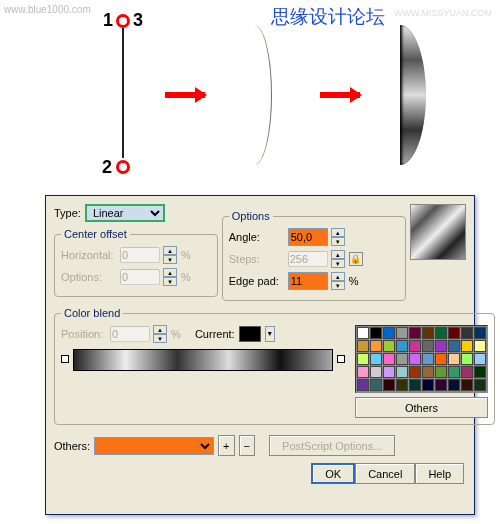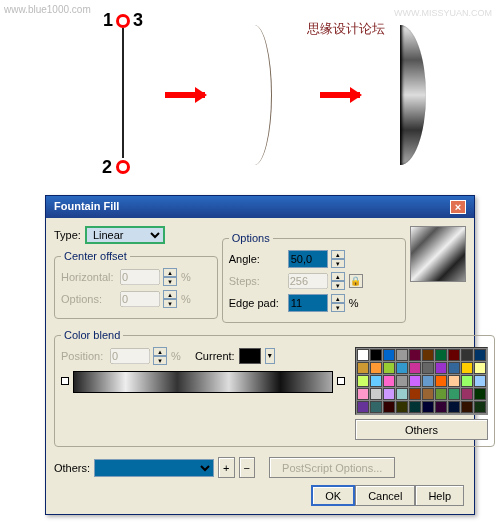--- a/index.html
+++ b/index.html
@@ -13,21 +13,21 @@
 .curve{position:absolute;width:22px;height:140px;border-right:1px solid #765;border-radius:0 80% 80% 0/0 50% 50% 0}
 .lens{position:absolute;width:26px;height:140px;background:linear-gradient(180deg,#eee,#555,#ddd,#333,#aaa);border-radius:0 100% 100% 0/0 50% 50% 0;box-shadow:inset 2px 0 3px #000}
 .wm{position:absolute;color:#bbb;font-family:Arial}
 .dialog{position:absolute;left:45px;top:195px;width:430px;height:320px;background:#ece9d8;border:1px solid #0a246a;box-shadow:2px 2px 4px rgba(0,0,0,.3)}
 .tbar{height:22px;background:linear-gradient(#2a6ac1,#1c3f8b);color:#fff;padding:4px 8px;font-weight:bold}
 .close{float:right;width:16px;height:14px;background:#e07050;border:1px solid #fff;text-align:center;line-height:12px;color:#fff}
 .body{padding:8px;position:relative;height:296px}
 .row{display:flex;align-items:center;margin-bottom:4px;gap:4px}
 .lbl{color:#000}
 .dim{color:#aca899}
-select,input[type=text]{border:1px solid #7f9db9;height:18px;padding:0 2px;background:#0369a1}
+select,input[type=text]{border:1px solid #7f9db9;height:18px;padding:0 2px;background:#f97316}
 .spin{width:40px}
 .sp{display:inline-flex;flex-direction:column;margin-left:-1px}
 .sp span{width:14px;height:9px;border:1px solid #7f9db9;background:#ece9d8;font-size:7px;text-align:center;line-height:7px}
 fieldset{border:1px solid #aca899;border-radius:4px;padding:6px;margin-top:6px}
 legend{color:#0a246a;padding:0 3px}
 .preview{width:56px;height:56px;background:linear-gradient(135deg,#f5f5f5,#555,#eee,#222,#999);border:1px solid #888}
 .swatch{width:22px;height:16px;background:#000;border:1px solid #555}
 .dd{width:10px;height:16px;border:1px solid #7f9db9;background:#ece9d8;text-align:center;line-height:14px;font-size:8px}
 .grad{height:22px;width:260px;background:linear-gradient(90deg,#222,#eee,#333,#ddd,#111,#aaa);border:1px solid #000}
 .marker{width:8px;height:8px;background:#fff;border:1px solid #000;position:relative;top:-1px}
@@ -36,41 +36,37 @@
 .btn{height:21px;border:1px solid #888;background:#ece9d8;padding:0 12px;box-shadow:inset 1px 1px #fff}
 .btn.def{border:2px solid #3169c6}
 .btn.dis{color:#aca899}
 .btm{position:absolute;bottom:8px;right:10px;display:flex;}
 .lock{width:14px;height:14px;border:1px solid #888;display:inline-block;text-align:center;line-height:12px;font-size:9px}
 </style>
 </head>
 <body>
 
 <div class="wm" style="top:4px;left:4px;font-size:10px">www.blue1000.com</div>
-<div class="wm" style="top:20px;right:115px;font-size:13px;color:#7f1d1d">思缘设计论坛</div>
+<div class="wm" style="top:4px;right:115px;font-size:19px;color:#1d4ed8">思缘设计论坛</div>
 <div class="wm" style="top:8px;right:8px;font-size:9px;color:#ddd">WWW.MISSYUAN.COM</div>
 
 <div class="illo">
   <span class="mark" style="top:0;left:33px">1</span>
   <span class="ring" style="top:4px;left:46px"></span>
   <span class="mark" style="top:0;left:63px">3</span>
   <div class="rod" style="top:18px;left:52px"></div>
   <span class="mark" style="top:147px;left:32px">2</span>
   <span class="ring" style="top:150px;left:46px"></span>
   <div class="arr" style="top:82px;left:95px"></div>
   <div class="curve" style="top:15px;left:180px"></div>
   <div class="arr" style="top:82px;left:250px"></div>
   <div class="lens" style="top:15px;left:330px"></div>
 </div>
 
 <div class="dialog">
-  <div class="tbar">
-    <span>Fountain Fill</span>
-    <span class="close">×</span>
-  </div>
   <div class="body">
     <div style="display:flex;gap:4px">
       <div style="width:165px">
         <div class="row">
           <span class="lbl">Type:</span>
           <select style="width:80px;background:#cde;border:2px solid #3a6"><option>Linear</option></select>
         </div>
         <fieldset>
           <legend>Center offset</legend>
           <div class="row">

